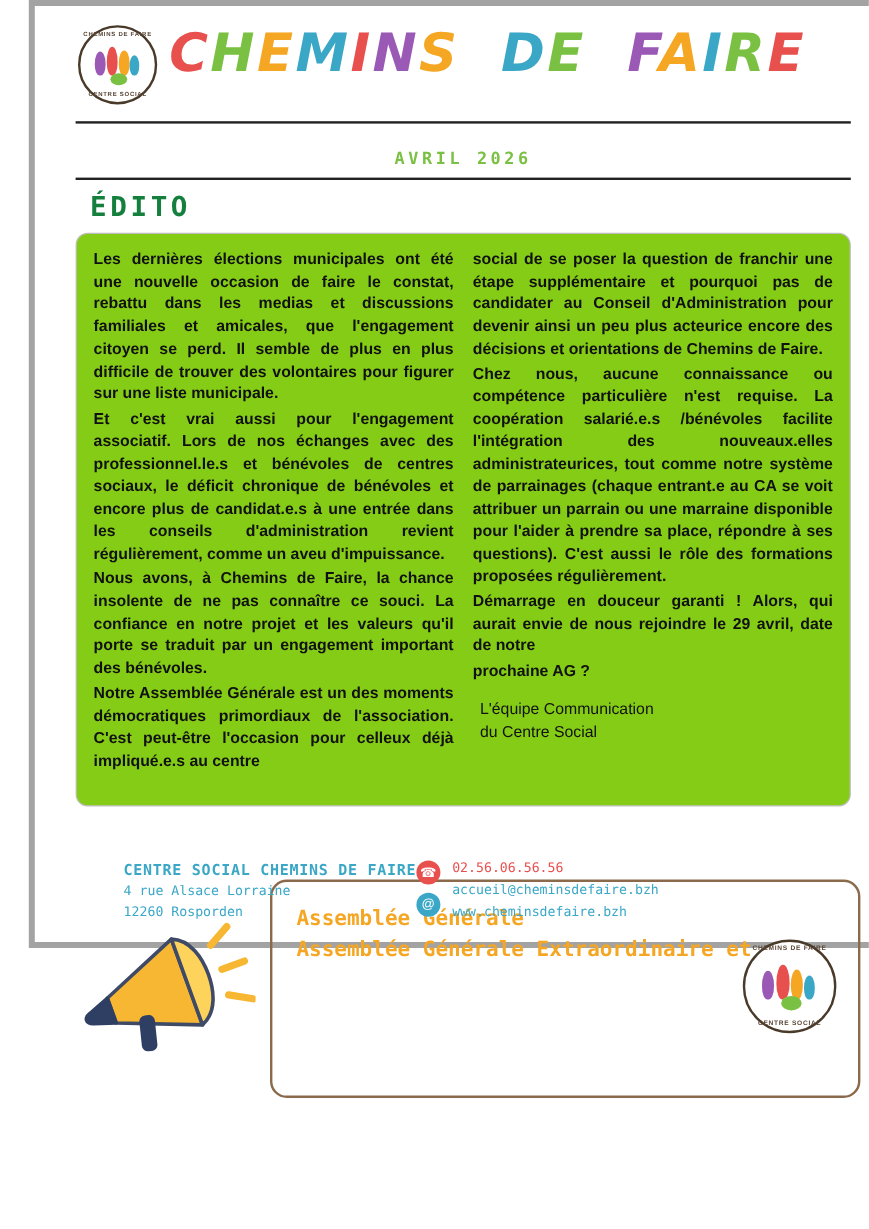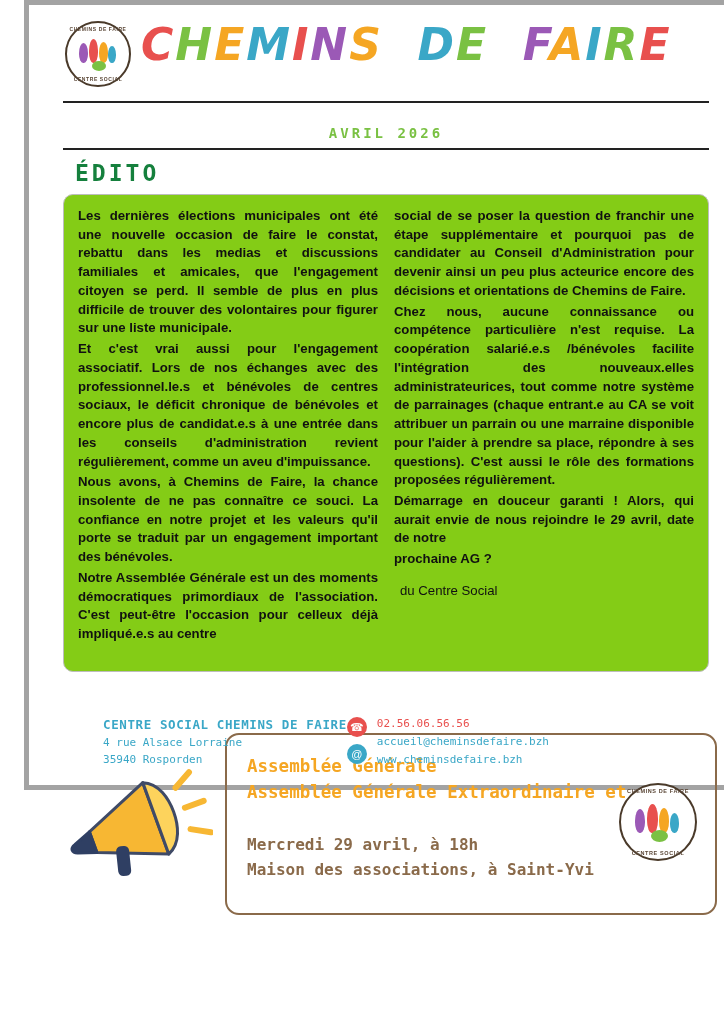--- a/index.html
+++ b/index.html
@@ -263,20 +263,21 @@
       <p>Et c'est vrai aussi pour l'engagement associatif. Lors de nos échanges avec des professionnel.le.s et bénévoles de centres sociaux, le déficit chronique de bénévoles et encore plus de candidat.e.s à une entrée dans les conseils d'administration revient régulièrement, comme un aveu d'impuissance.</p>
       <p>Nous avons, à Chemins de Faire, la chance insolente de ne pas connaître ce souci. La confiance en notre projet et les valeurs qu'il porte se traduit par un engagement important des bénévoles.</p>
       <p>Notre Assemblée Générale est un des moments démocratiques primordiaux de l'association. C'est peut-être l'occasion pour celleux déjà impliqué.e.s au centre</p>
     </div>
     <div class="col">
       <p>social de se poser la question de franchir une étape supplémentaire et pourquoi pas de candidater au Conseil d'Administration pour devenir ainsi un peu plus acteurice encore des décisions et orientations de Chemins de Faire.</p>
       <p>Chez nous, aucune connaissance ou compétence particulière n'est requise. La coopération salarié.e.s /bénévoles facilite l'intégration des nouveaux.elles administrateurices, tout comme notre système de parrainages (chaque entrant.e au CA se voit attribuer un parrain ou une marraine disponible pour l'aider à prendre sa place, répondre à ses questions). C'est aussi le rôle des formations proposées régulièrement.</p>
       <p>Démarrage en douceur garanti ! Alors, qui aurait envie de nous rejoindre le 29 avril, date de notre</p>
       <p style="text-align:left;">prochaine AG ?</p>
       <div class="sig">
+        <div>L'équipe Communication</div>
         <div>du Centre Social</div>
       </div>
     </div>
   </div>
 
   <div class="megaphone">
     <svg viewBox="0 0 150 150" width="150" height="150">
       <g transform="rotate(-20 75 75)">
         <path d="M28 62 L95 34 L95 110 L28 84 Z" fill="#f7b733" stroke="#3f4a66" stroke-width="3" stroke-linejoin="round"></path>
         <path d="M95 34 C110 40 114 58 114 72 C114 86 110 104 95 110 Z" fill="#fdd35c" stroke="#3f4a66" stroke-width="3" stroke-linejoin="round"></path>
@@ -287,41 +288,37 @@
         <path d="M124 94 L142 104" stroke="#f7b733" stroke-width="6" stroke-linecap="round"></path>
       </g>
     </svg>
   </div>
 
   <div class="event-box">
     <div class="event-title">
       <div>Assemblée Générale</div>
       <div>Assemblée Générale Extraordinaire et</div>
     </div>
-    <div class="event-when">
-      <div>Mercredi 29 avril, à 18h</div>
-      <div>Maison des associations, à Saint-Yvi</div>
-    </div>
     <div class="event-logo">
       <div class="logo-ring"></div>
       <div class="logo-text-top">CHEMINS DE FAIRE</div>
       <div class="logo-text-bot">CENTRE SOCIAL</div>
       <div class="logo-fig" style="left:16px;top:26px;width:10px;height:24px;background:#9b59b6;"></div>
       <div class="logo-fig" style="left:28px;top:21px;width:11px;height:29px;background:#e8504e;"></div>
       <div class="logo-fig" style="left:40px;top:25px;width:10px;height:25px;background:#f5a623;"></div>
       <div class="logo-fig" style="left:51px;top:30px;width:9px;height:20px;background:#3aa7c7;"></div>
       <div class="logo-fig" style="left:32px;top:47px;width:17px;height:12px;background:#7ac143;border-radius:50%;"></div>
     </div>
   </div>
 
   <div class="footer">
     <div class="footer-left">
       <div class="org">CENTRE SOCIAL CHEMINS DE FAIRE</div>
       <div>4 rue Alsace Lorraine</div>
-      <div>35940 Rosporden</div>
+      <div>12260 Rosporden</div>
     </div>
     <div class="footer-right">
       <div class="f-icons">
         <div class="f-icon">☎</div>
         <div class="f-icon blue">@</div>
       </div>
       <div class="f-lines">
         <div class="phone">02.56.06.56.56</div>
         <div>accueil@cheminsdefaire.bzh</div>
         <div>www.cheminsdefaire.bzh</div>

